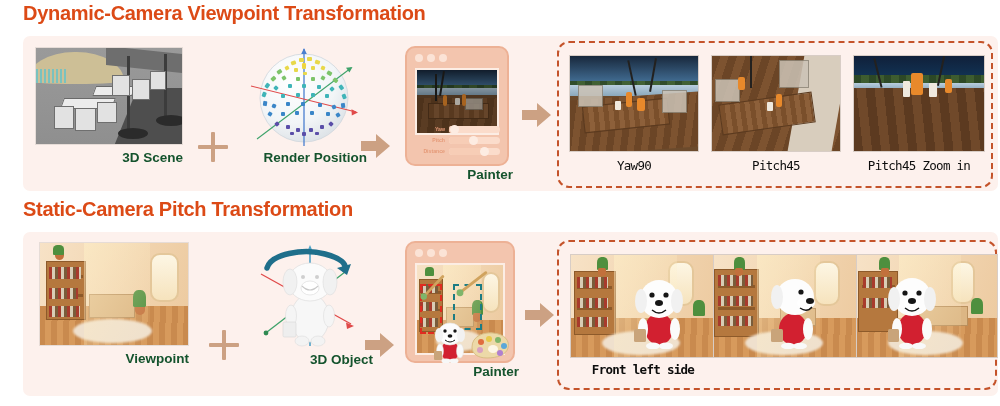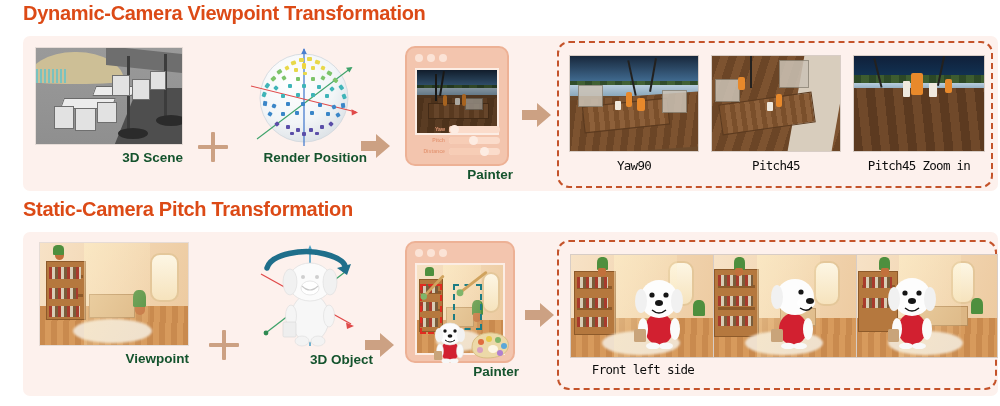--- a/index.html
+++ b/index.html
@@ -583,21 +583,21 @@
                 <circle cx="18" cy="18" r="2.6" fill="#161616"></circle>
                   <circle cx="32" cy="18" r="2.6" fill="#161616"></circle>
                 <path d="M18 33 q7 6 14 0" stroke="#161616" stroke-width="1.4" fill="none"></path>
                 <ellipse cx="19" cy="69" rx="7" ry="3.4" fill="#f9f9f9"></ellipse>
                 <ellipse cx="32" cy="69" rx="7" ry="3.4" fill="#f9f9f9"></ellipse>
                 <rect x="0" y="52" width="12" height="13" rx="1.5" fill="#c9a47a"></rect>
               </svg>
             </div>
           </div>
         </div>
-        <div class="out-caption" style="left:84px;top:120px;">Front left side</div>
+        <div class="out-caption" style="left:84px;top:120px;font-weight:bold;">Front left side</div>
 
         <div class="out-item" style="left:154px;top:12px;width:145px;height:104px;">
           <div class="out-thumb room">
             <div class="wall"></div>
               <div class="floor"></div>
             <div class="shelf" style="left:0%;top:14%;width:30%;height:64%;"></div>
             <div class="books" style="left:3%;top:20%;width:24%;height:10%;"></div>
             <div class="books" style="left:3%;top:40%;width:24%;height:10%;"></div>
             <div class="books" style="left:3%;top:60%;width:24%;height:10%;"></div>
             <div class="window" style="right:12%;top:6%;width:18%;height:44%;"></div>

